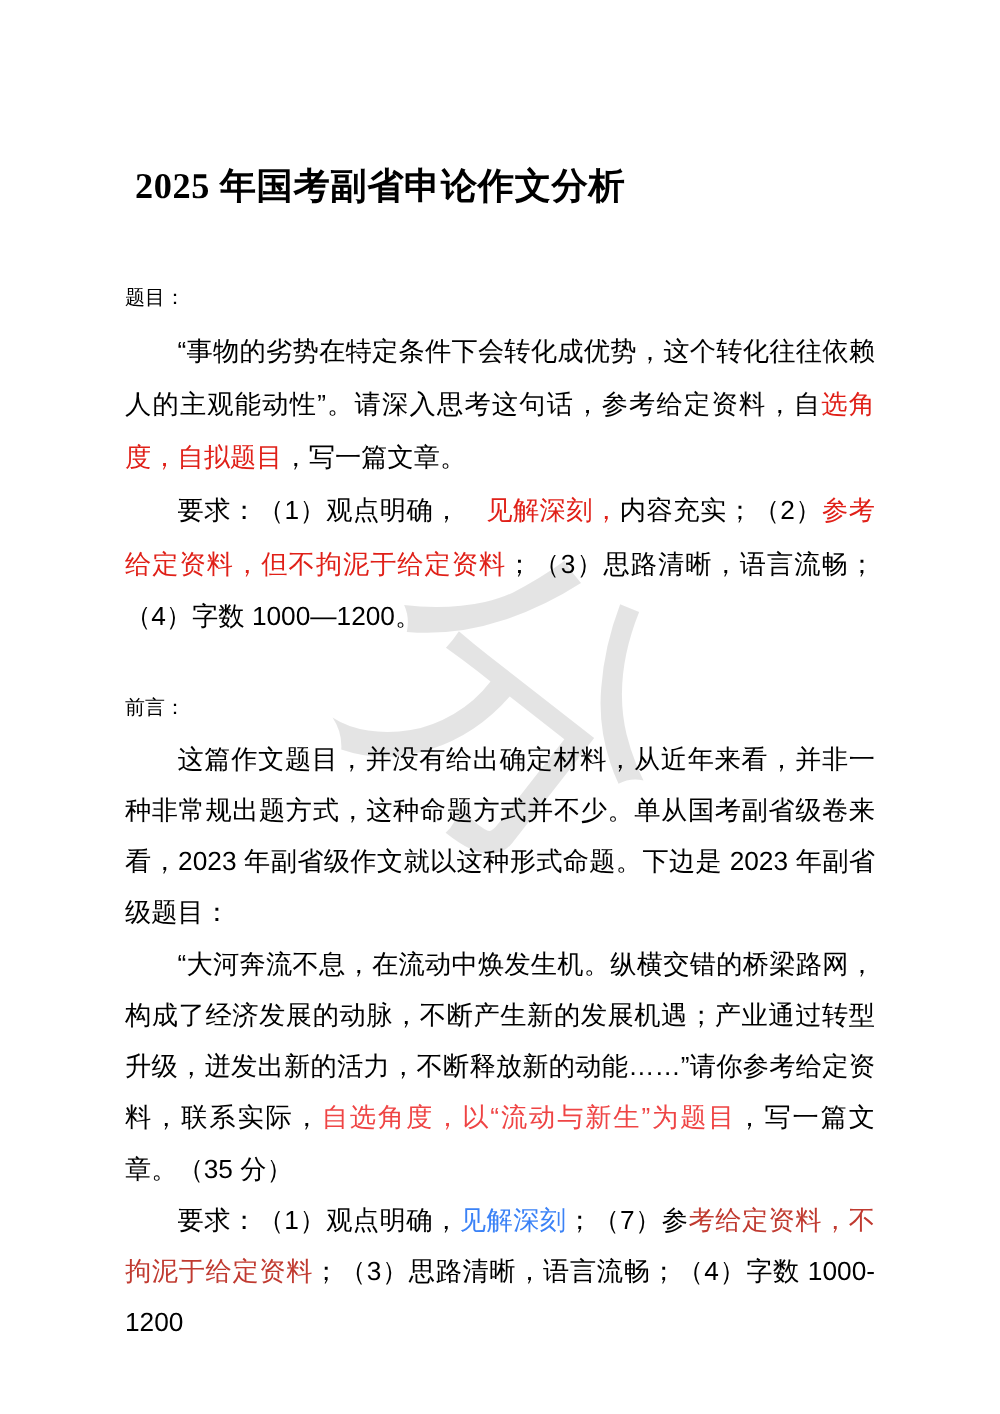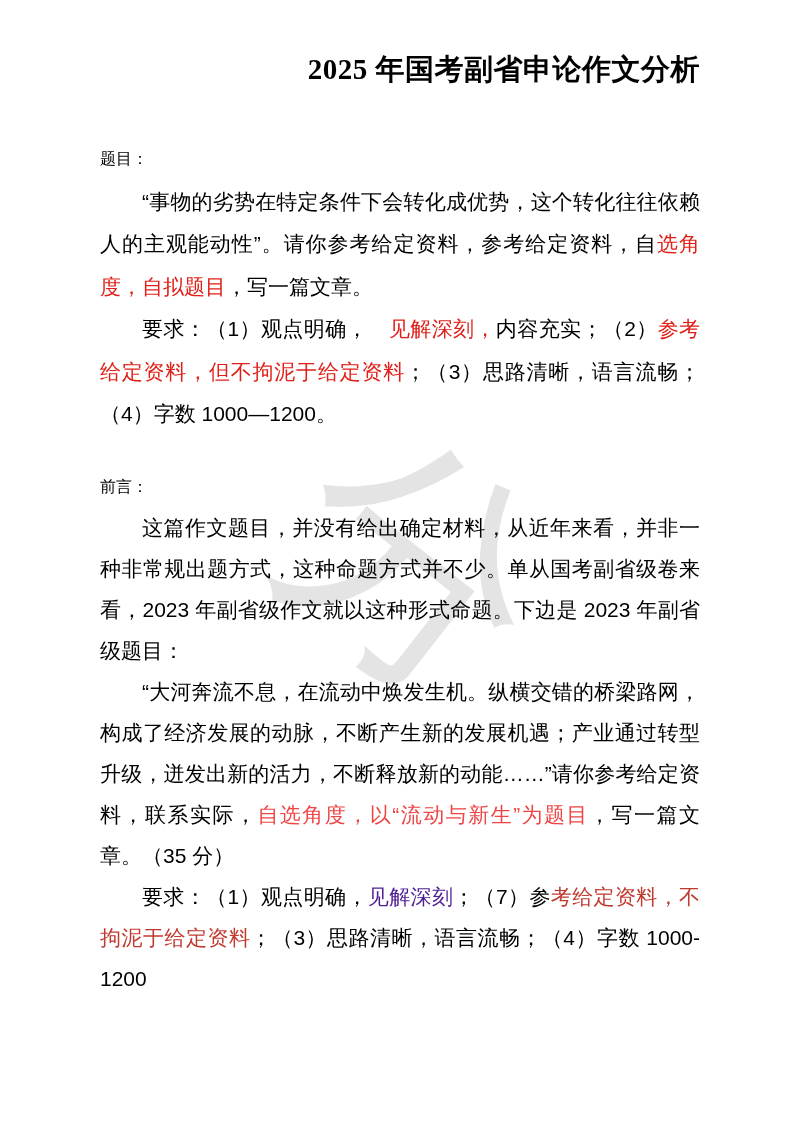--- a/index.html
+++ b/index.html
@@ -28,23 +28,23 @@
     line-height: 1;
     color: #000000;
     opacity: 0.10;
     transform: rotate(38deg);
     pointer-events: none;
     user-select: none;
   }
   .doc-title {
     position: relative;
     z-index: 1;
-    margin: 0;
-    padding-top: 48px;
-    text-align: right;
+    margin: 8px;
+    padding-top: 120px;
+    text-align: left;
     font-family: "Liberation Serif", serif;
     font-weight: 700;
     font-size: 29px;
     line-height: 42px;
     letter-spacing: 0.5px;
   }
   .section {
     position: relative;
     z-index: 1;
   }
@@ -79,24 +79,24 @@
 <body>
 
 <div class="page">
 
   <div class="watermark">分</div>
 
   <h1 class="doc-title">2025 年国考副省申论作文分析</h1>
 
   <div class="section question-section">
     <h2 class="section-heading">题目：</h2>
-    <p class="para"><span>“事物的劣势在特定条件下会转化成优势，这个转化往往依赖人的主观能动性”。请你参考给定资料，参考给定资料，自</span><span style="color: rgb(224, 32, 24);">选角度，自拟题目</span><span>，写一篇文章。</span></p>
+    <p class="para"><span>“事物的劣势在特定条件下会转化成优势，这个转化往往依赖人的主观能动性”。请深入思考这句话，参考给定资料，自</span><span style="color: rgb(224, 32, 24);">选角度，自拟题目</span><span>，写一篇文章。</span></p>
     <p class="para"><span>要求：（1）观点明确，</span><span style="color: rgb(224, 32, 24); margin-left: 21px;">见解深刻，</span><span>内容充实；（2）</span><span style="color: rgb(224, 32, 24);">参考给定资料，但不拘泥于给定资料</span><span>；（3）思路清晰，语言流畅；（4）字数 1000—1200。</span></p>
   </div>
 
   <div class="section preface-section">
     <h2 class="section-heading">前言：</h2>
     <p class="para"><span>这篇作文题目，并没有给出确定材料，从近年来看，并非一种非常规出题方式，这种命题方式并不少。单从国考副省级卷来看，2023 年副省级作文就以这种形式命题。下边是 2023 年副省级题目：</span></p>
     <p class="para"><span>“大河奔流不息，在流动中焕发生机。纵横交错的桥梁路网，构成了经济发展的动脉，不断产生新的发展机遇；产业通过转型升级，迸发出新的活力，不断释放新的动能……”请你参考给定资料，联系实际，</span><span style="color: #ef4444;">自选角度，以“流动与新生”为题目</span><span>，写一篇文章。（35 分）</span></p>
-    <p class="para"><span>要求：（1）观点明确，</span><span style="color: #4c1d95;">见解深刻</span><span>；（7）参</span><span style="color: rgb(192, 58, 48);">考给定资料，不拘泥于给定资料</span><span>；（3）思路清晰，语言流畅；（4）字数 1000-1200</span></p>
+    <p class="para"><span>要求：（1）观点明确，</span><span style="color: #3b82f6;">见解深刻</span><span>；（7）参</span><span style="color: rgb(192, 58, 48);">考给定资料，不拘泥于给定资料</span><span>；（3）思路清晰，语言流畅；（4）字数 1000-1200</span></p>
   </div>
 
 </div>
 
 </body></html>

